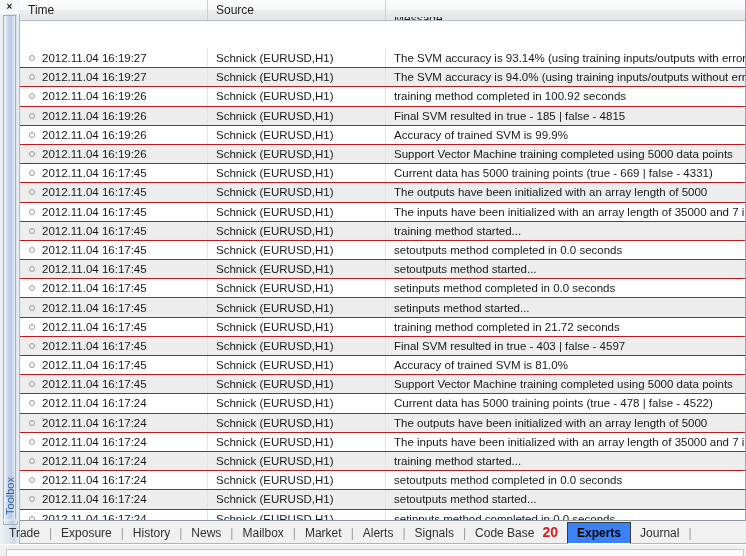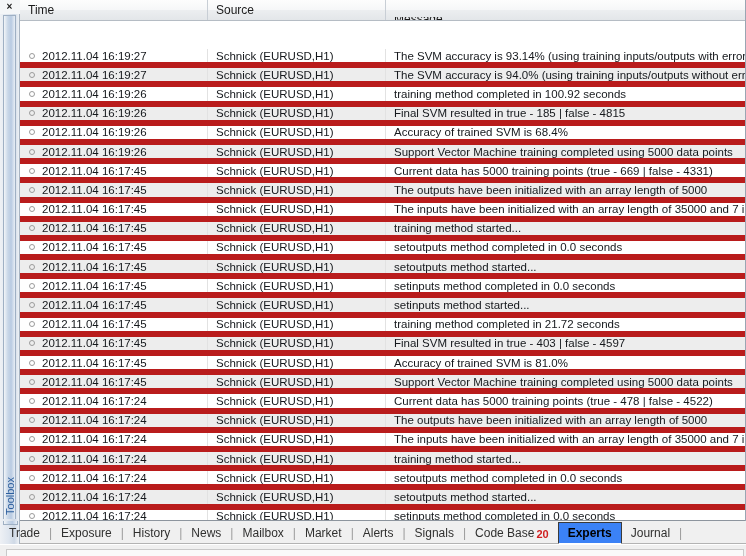--- a/index.html
+++ b/index.html
@@ -108,21 +108,21 @@
     overflow: hidden;
     border-bottom: 1px solid #8d959e;
   }
 
   .row {
     display: flex;
     height: 19.2px;
     align-items: center;
     font-size: 11.5px;
     color: #15181c;
-    border-bottom: 6px solid #b91c1c;
+    border-bottom: 1px solid #b91c1c;
   }
   .row.odd { background: #ffffff; }
   .row.even { background: #ededed; }
 
   .cell {
     padding-left: 8px;
     overflow: hidden;
     white-space: nowrap;
     text-overflow: clip;
     display: flex;
@@ -176,23 +176,23 @@
     color: #30302f;
     padding: 0 9px;
     height: 20px;
     display: flex;
     align-items: center;
     cursor: pointer;
     white-space: nowrap;
     position: relative;
   }
   .tab .sub {
-    font-size: 11px;
+    font-size: 14px;
     color: #d02020;
-    margin-left: 2px;
+    margin-left: 8px;
     align-self: flex-end;
     margin-bottom: 3px;
     font-weight: bold;
   }
   .tab-sep {
     color: #9a9a9a;
     font-size: 12px;
     display: flex;
     align-items: center;
     height: 20px;
@@ -281,21 +281,21 @@
             </div>
             <div class="cell c-src">Schnick (EURUSD,H1)</div>
             <div class="cell c-msg">Final SVM resulted in true - 185 | false - 4815</div>
           </div>
           <div class="row odd">
             <div class="cell c-time">
               <span class="bullet"></span>
               <span>2012.11.04 16:19:26</span>
             </div>
             <div class="cell c-src">Schnick (EURUSD,H1)</div>
-            <div class="cell c-msg">Accuracy of trained SVM is 68.4%</div>
+            <div class="cell c-msg">Accuracy of trained SVM is 99.9%</div>
           </div>
           <div class="row even">
             <div class="cell c-time">
               <span class="bullet"></span>
               <span>2012.11.04 16:19:26</span>
             </div>
             <div class="cell c-src">Schnick (EURUSD,H1)</div>
             <div class="cell c-msg">Support Vector Machine training completed using 5000 data points</div>
           </div>
           <div class="row odd">

